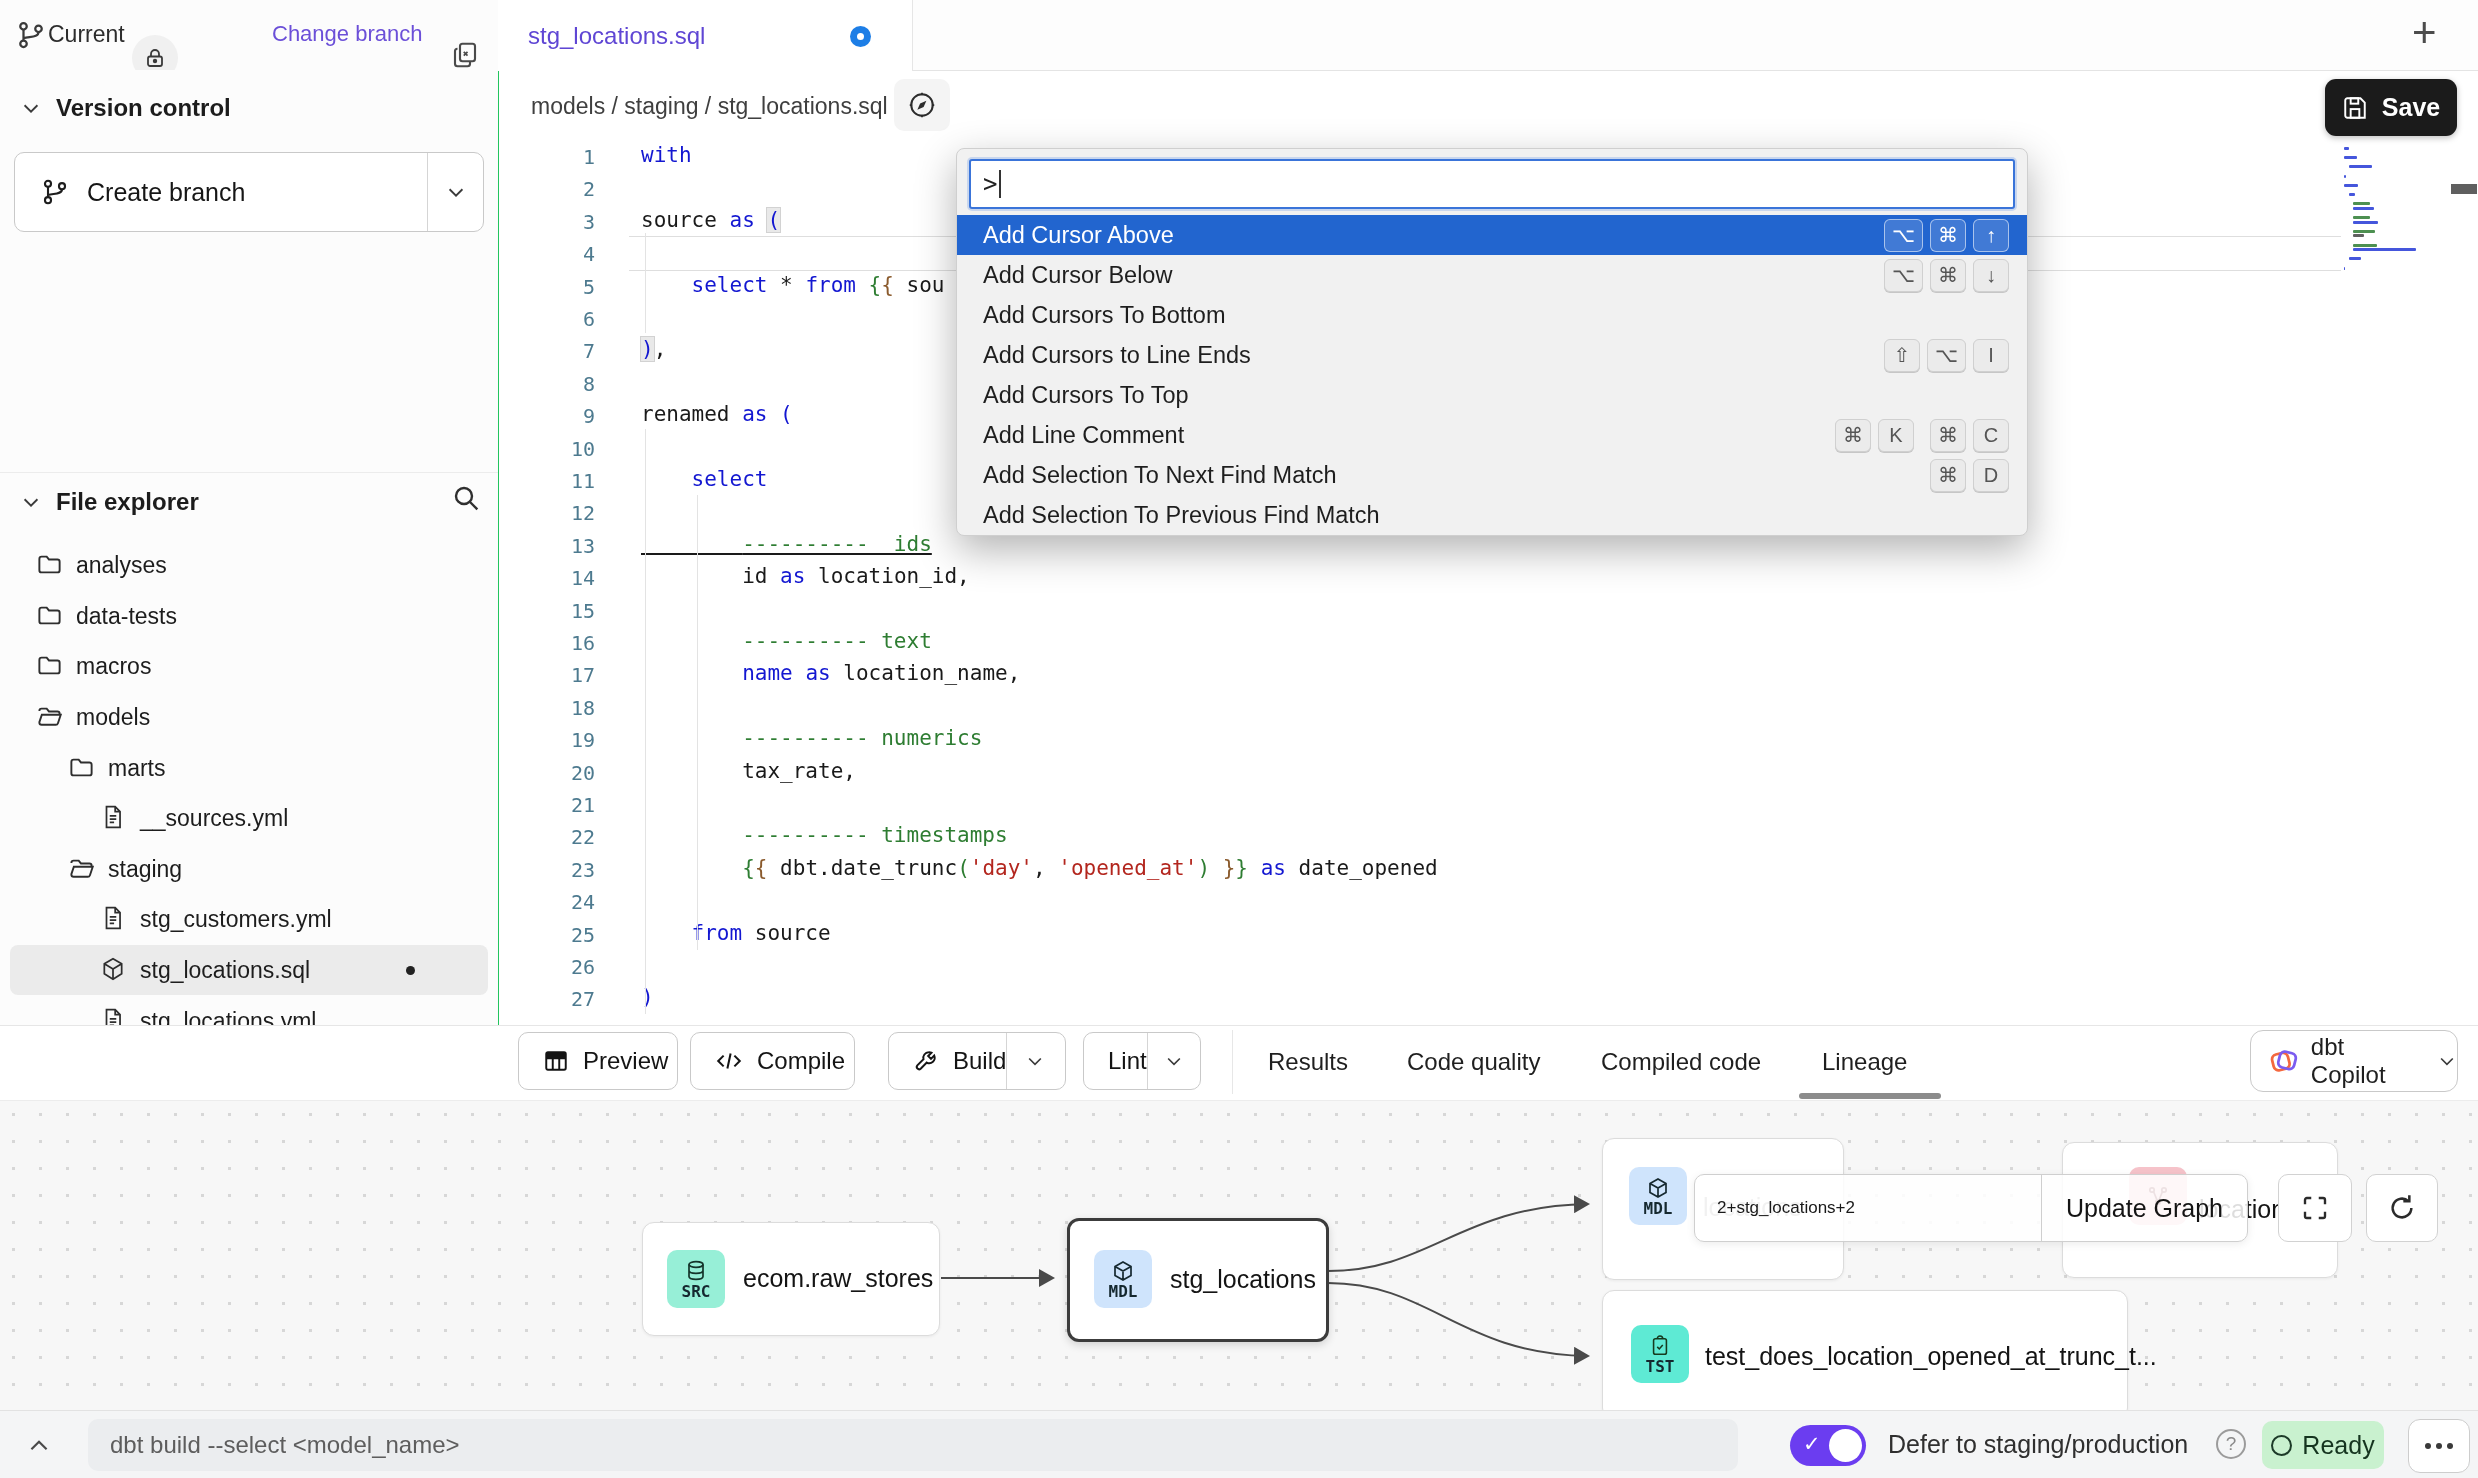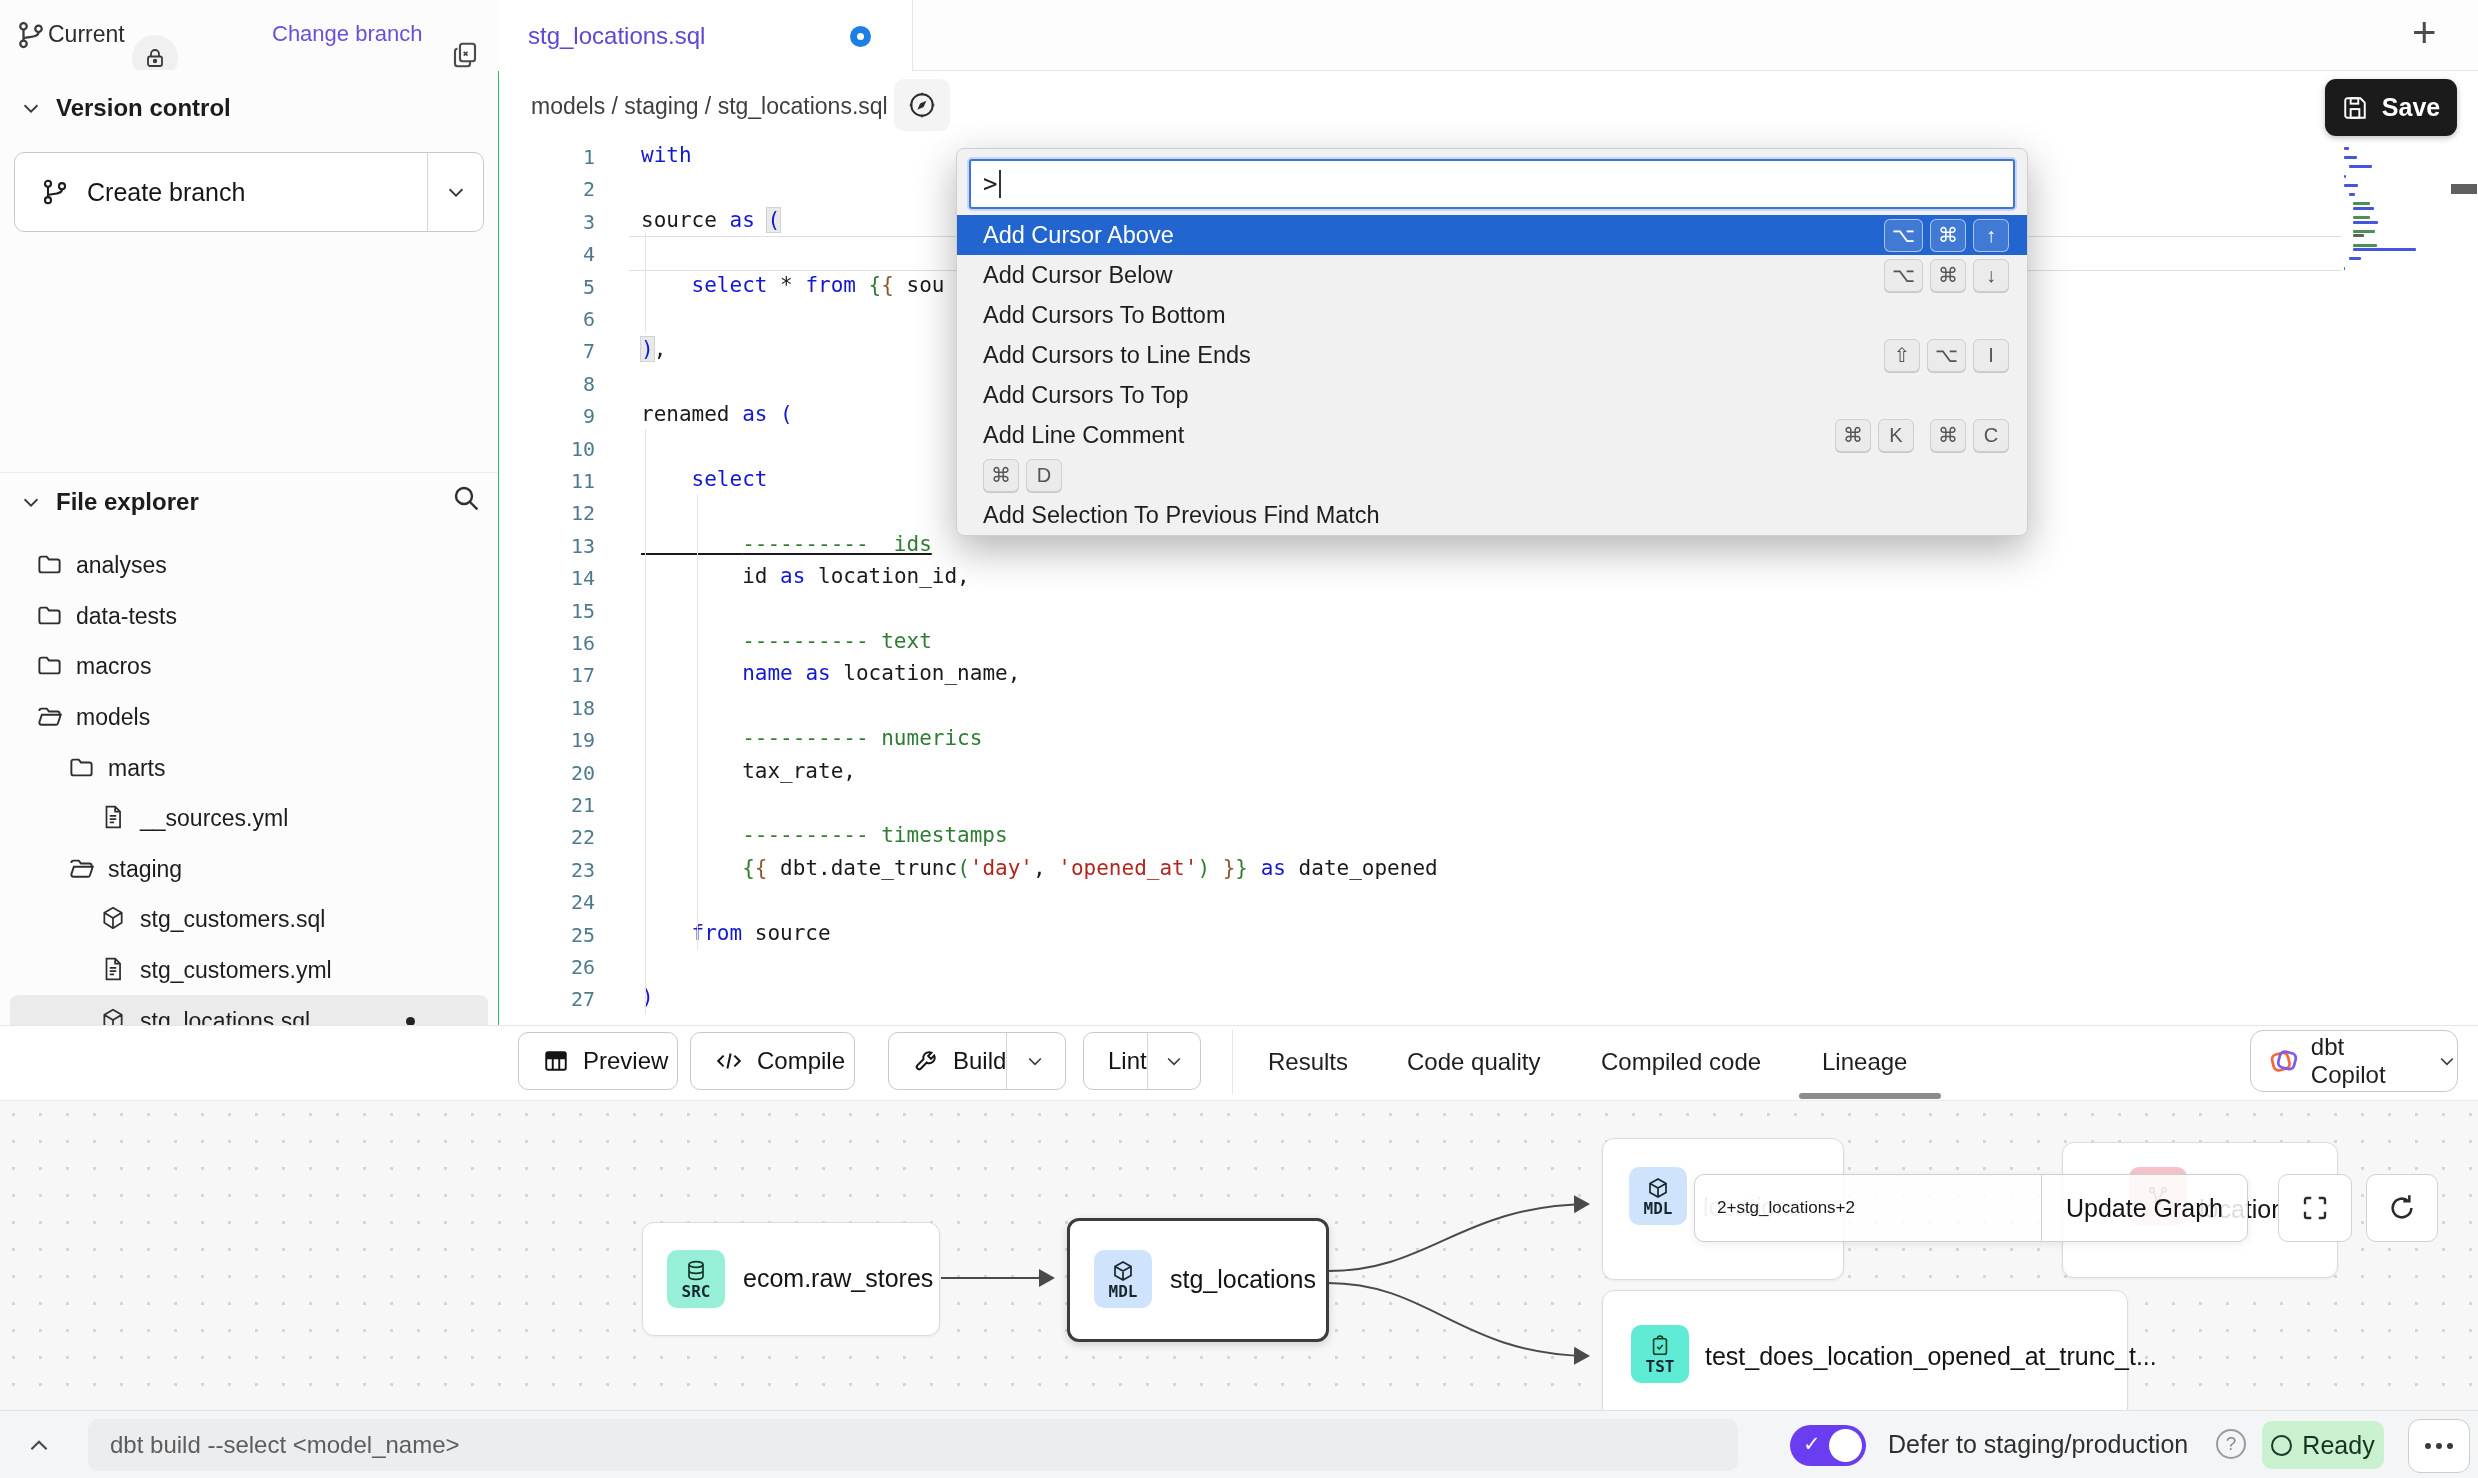--- a/index.html
+++ b/index.html
@@ -253,28 +253,20 @@
           </span>
           <span class="tlabel" style="left:140px">__sources.yml</span>
         </div>
         <div class="tree-row">
           <span class="ticon" style="left:68px">
             <svg width="27" height="27" viewBox="0 0 24 24" fill="none" stroke="#2e2e2e" stroke-width="1.7">
               <path d="M3 7 a2 2 0 0 1 2-2 h4.5 l2 2.5 H19 a2 2 0 0 1 2 2 V11 M3 17 l2.2-6.5 H22 L19.5 18 a2 2 0 0 1 -1.9 1.4 H5 a2 2 0 0 1 -2 -2 z"></path>
             </svg>
           </span>
           <span class="tlabel" style="left:108px">staging</span>
-        </div>
-        <div class="tree-row">
-          <span class="ticon" style="left:100px">
-            <svg width="26" height="26" viewBox="0 0 24 24" fill="none" stroke="#2e2e2e" stroke-width="1.6">
-              <path d="M12 2.6 l8 4.6 v9.2 L12 21.4 4 16.4 V7.2 z M4 7.2 L12 12 l8 -4.8 M12 12 v9.4"></path>
-            </svg>
-          </span>
-          <span class="tlabel" style="left:140px">stg_customers.sql</span>
         </div>
         <div class="tree-row">
           <span class="ticon" style="left:100px">
             <svg width="26" height="26" viewBox="0 0 24 24" fill="none" stroke="#2e2e2e" stroke-width="1.6">
               <path d="M6 2.5 h8 l4.5 4.5 V21.5 H6 z M14 2.5 V7 h4.5"></path>
               <path d="M9 11 h6 M9 14 h6 M9 17 h4"></path>
             </svg>
           </span>
           <span class="tlabel" style="left:140px">stg_customers.yml</span>
         </div>
@@ -499,20 +491,21 @@
               <span class="keycap">⌘</span>
               <span class="keycap">K</span>
             </span>
             <span class="keygroup">
               <span class="keycap">⌘</span>
               <span class="keycap">C</span>
             </span>
           </span>
         </div>
         <div class="pal-row">
+          <span class="plabel">Add Selection To Next Find Match</span>
           <span class="keygroups">
             <span class="keygroup">
               <span class="keycap">⌘</span>
               <span class="keycap">D</span>
             </span>
           </span>
         </div>
         <div class="pal-row">
           <span class="plabel">Add Selection To Previous Find Match</span>
           <span class="keygroups"></span>

